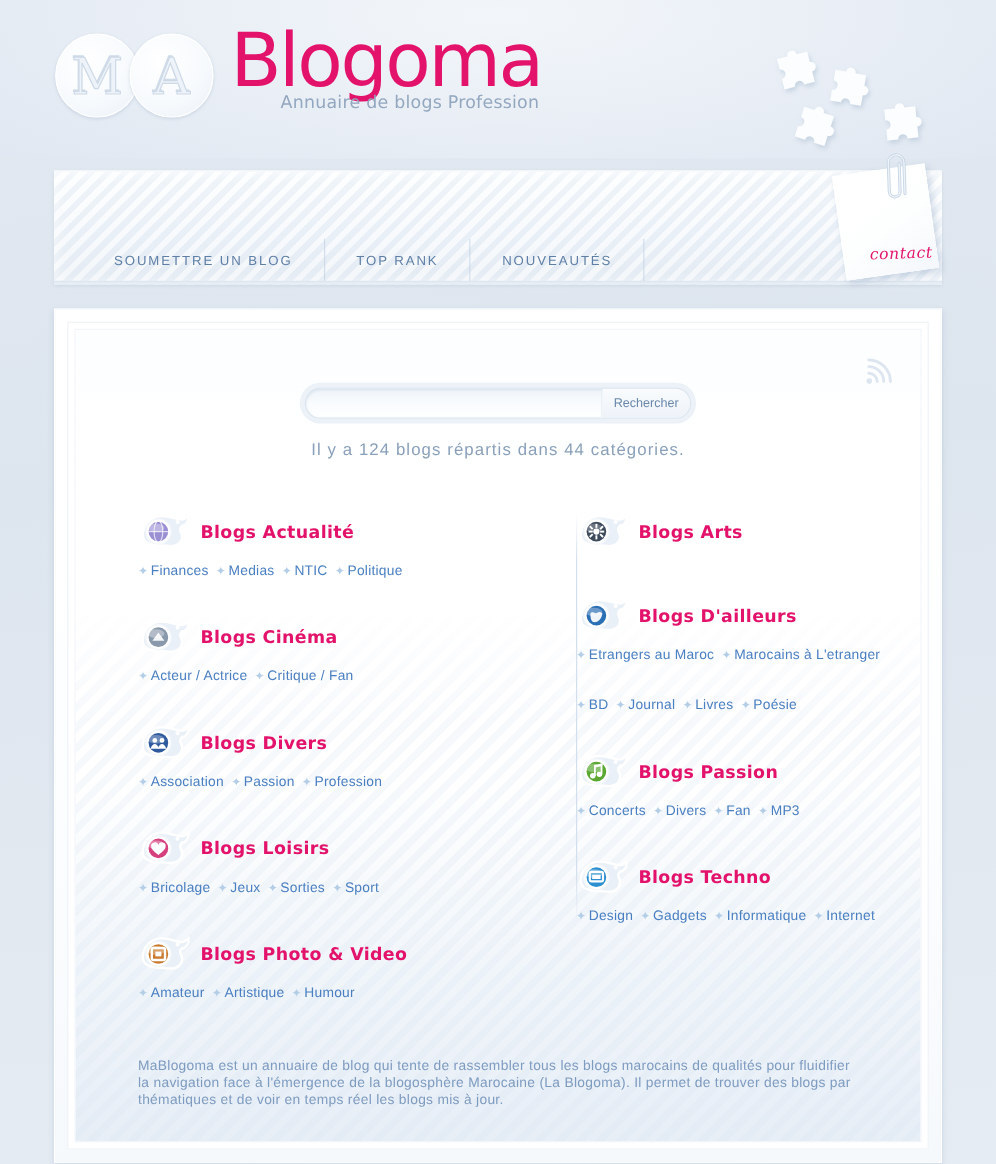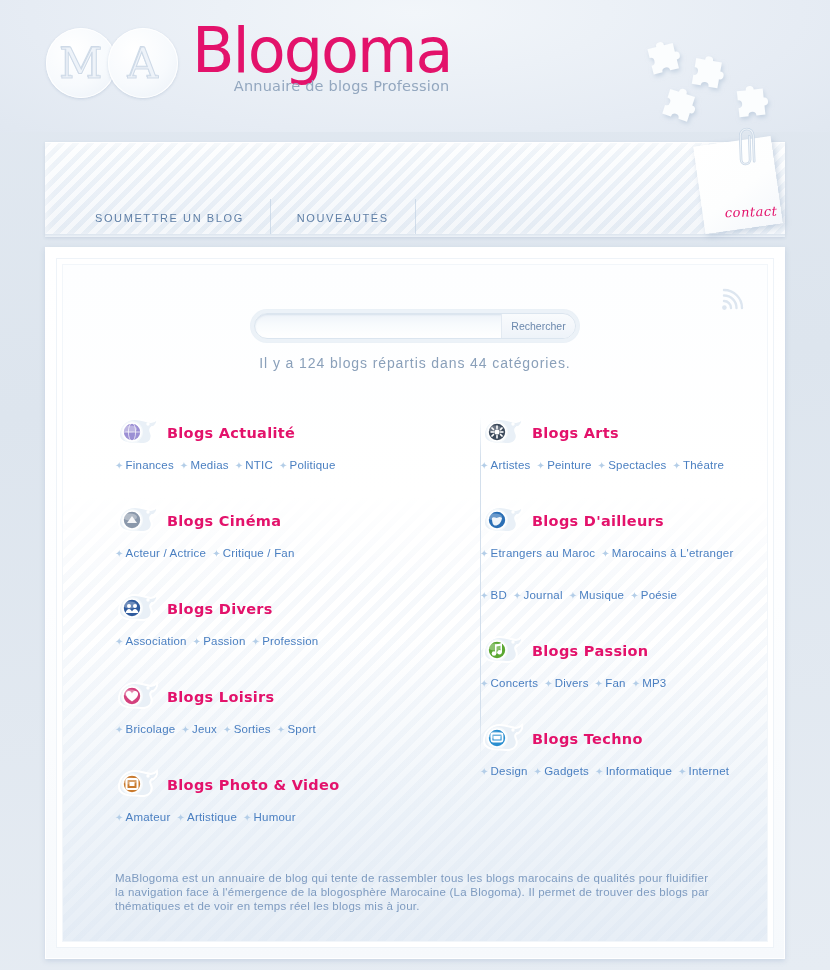--- a/index.html
+++ b/index.html
@@ -147,21 +147,21 @@
   }
   .clip {
     position: absolute;
     top: -12px; right: 16px;
     width: 20px; height: 46px;
     transform: rotate(6deg);
   }
 
   
   .panel-outer {
-    margin: 10px 45px 0 45px;
+    margin: 20px 45px 0 45px;
     background: linear-gradient(to bottom, #ffffff 0%, #fdfeff 50%, #f6f9fc 100%);
     padding: 10px;
     box-shadow: 0 2px 5px rgba(140,165,195,0.32);
     border: 1px solid #ffffff;
     height: 712px;
   }
   .panel-mid {
     border: 1px solid #eef3f8;
     padding: 5px;
     height: 100%;
@@ -332,20 +332,21 @@
       </g>
     </svg>
   </div>
 
 </div>
 
 <div class="navbar">
 
   <div class="nav-items">
     <div class="nav-item">SOUMETTRE UN BLOG</div>
+    <div class="nav-item">TOP RANK</div>
     <div class="nav-item">NOUVEAUTÉS</div>
     <div class="nav-spacer"></div>
   </div>
 
   <div class="nav-underline"></div>
 
   <div class="contact-note">
     <div class="note-paper"></div>
     <div class="clip">
       <svg viewBox="0 0 20 46" xmlns="http://www.w3.org/2000/svg">
@@ -527,23 +528,20 @@
                   <rect x="20.5" y="18.6" width="1.6" height="3.4" transform="rotate(-45 21.3 20.3)"></rect>
                   <rect x="20.5" y="12" width="1.6" height="3.4" transform="rotate(45 21.3 13.7)"></rect>
                   <rect x="11.9" y="18.6" width="1.6" height="3.4" transform="rotate(45 12.7 20.3)"></rect>
                 </g>
                 <circle cx="33" cy="9" r="1.7" fill="#ffffff"></circle>
                 <circle cx="37" cy="12" r="1.1" fill="#ffffff"></circle>
               </svg>
             </div>
             <div class="cat-title">Blogs Arts</div>
           </div>
-          <div class="subs">
-            <span class="tick">✦</span><a class="sub">Artistes</a><span class="tick">✦</span><a class="sub">Peinture</a><span class="tick">✦</span><a class="sub">Spectacles</a><span class="tick">✦</span><a class="sub">Théatre</a>
-          </div>
         </div>
 
         <div class="cat">
           <div class="cat-head">
             <div class="cat-icon">
               <svg viewBox="0 0 44 36" xmlns="http://www.w3.org/2000/svg">
                 <path d="M4 20c0-9 7-16 16-16 7 0 12 3 16 3 3 0 5-2 6-3 1 4-2 8-6 9-1 1-1 3 0 5 2 4 0 10-7 11-3 .5-6-.5-9-.5C12 28.5 4 27 4 20z" fill="#e9f0f7"></path>
                 <path d="M4 20c0-9 7-16 16-16 7 0 12 3 16 3 3 0 5-2 6-3 1 4-2 8-6 9-1 1-1 3 0 5 2 4 0 10-7 11-3 .5-6-.5-9-.5C12 28.5 4 27 4 20z" fill="none" stroke="#ffffff" stroke-width="2"></path>
                 <circle cx="17" cy="17" r="11" fill="#f4f8fb"></circle>
                 <circle cx="17" cy="17" r="9" fill="#2b6fb5"></circle>
@@ -556,21 +554,21 @@
             </div>
             <div class="cat-title">Blogs D'ailleurs</div>
           </div>
           <div class="subs">
             <span class="tick">✦</span><a class="sub">Etrangers au Maroc</a><span class="tick">✦</span><a class="sub">Marocains à L'etranger</a>
           </div>
         </div>
 
         <div class="cat">
           <div class="subs">
-            <span class="tick">✦</span><a class="sub">BD</a><span class="tick">✦</span><a class="sub">Journal</a><span class="tick">✦</span><a class="sub">Musique</a><span class="tick">✦</span><a class="sub">Poésie</a>
+            <span class="tick">✦</span><a class="sub">BD</a><span class="tick">✦</span><a class="sub">Journal</a><span class="tick">✦</span><a class="sub">Livres</a><span class="tick">✦</span><a class="sub">Poésie</a>
           </div>
         </div>
 
         <div class="cat">
           <div class="cat-head">
             <div class="cat-icon">
               <svg viewBox="0 0 44 36" xmlns="http://www.w3.org/2000/svg">
                 <path d="M4 20c0-9 7-16 16-16 7 0 12 3 16 3 3 0 5-2 6-3 1 4-2 8-6 9-1 1-1 3 0 5 2 4 0 10-7 11-3 .5-6-.5-9-.5C12 28.5 4 27 4 20z" fill="#e9f0f7"></path>
                 <path d="M4 20c0-9 7-16 16-16 7 0 12 3 16 3 3 0 5-2 6-3 1 4-2 8-6 9-1 1-1 3 0 5 2 4 0 10-7 11-3 .5-6-.5-9-.5C12 28.5 4 27 4 20z" fill="none" stroke="#ffffff" stroke-width="2"></path>
                 <circle cx="17" cy="17" r="11" fill="#f4f8fb"></circle>

